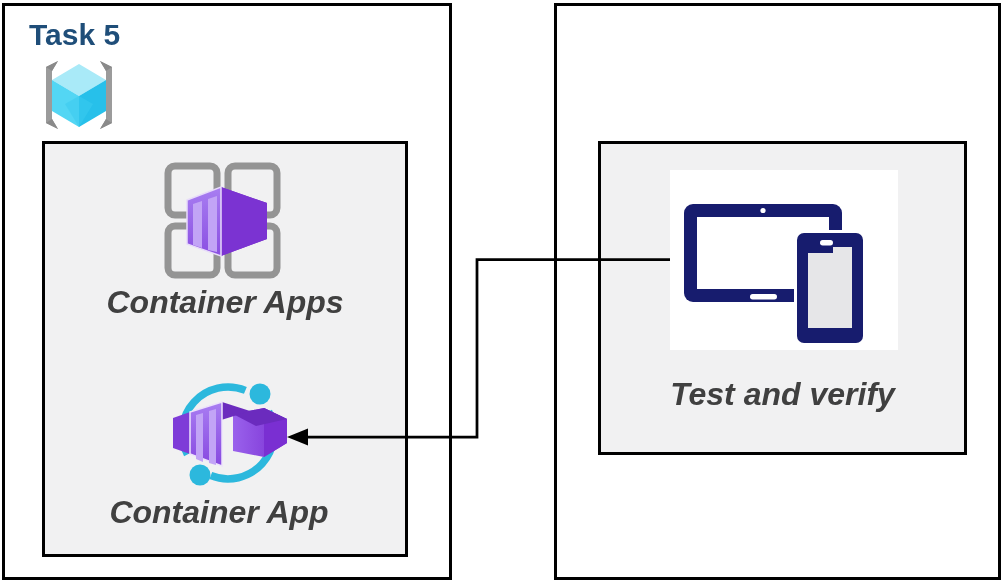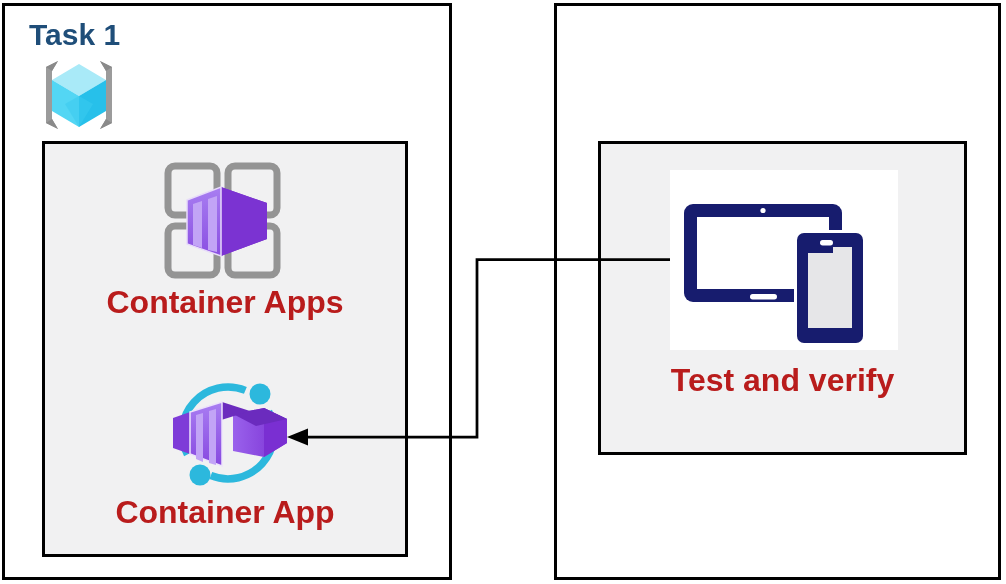--- a/index.html
+++ b/index.html
@@ -13,35 +13,35 @@
   .task-title{position:absolute;font-size:30px;font-weight:bold;color:#1F4E79;letter-spacing:0px;white-space:nowrap;}
   #task1-title{left:24px;top:12px;}
   .icon{position:absolute;}
   #rg-icon{left:28px;top:56px;}
   #rg-name{position:absolute;left:140px;top:76px;font-size:32px;font-weight:bold;color:#000;white-space:nowrap;}
   .panel{position:absolute;background:#F1F1F2;border:3px solid #000;box-sizing:content-box;}
   #env-panel{left:42px;top:141px;width:360px;height:410px;}
   #verify-panel{left:598px;top:141px;width:363px;height:308px;}
   #cae-icon{left:160px;top:158px;}
   #ca-icon{left:166px;top:378px;}
-  .diagram-label{position:absolute;font-size:32px;font-weight:bold;color:#b91c1c;text-align:center;line-height:37px;}
+  .diagram-label{position:absolute;font-size:32px;font-weight:bold;color:#404040;text-align:center;line-height:37px;font-style:italic;}
   #cae-label{left:42px;top:284px;width:366px;}
-  #ca-label{left:42px;top:494px;width:366px;}
-  #verify-label{left:598px;top:362px;width:369px;}
+  #ca-label{left:36px;top:494px;width:366px;}
+  #verify-label{left:598px;top:376px;width:369px;}
   #devices-plate{position:absolute;left:670px;top:170px;width:228px;height:180px;background:#fff;}
   #devices-plate svg{position:absolute;left:0;top:0;}
   #connector{position:absolute;left:0;top:0;pointer-events:none;}
 </style>
 </head>
 <body>
 
 <div class="stage">
 
   <div class="outer-box" id="task1-box">
-    <div class="task-title" id="task1-title">Task 1</div>
+    <div class="task-title" id="task1-title">Task 5</div>
   </div>
 
   <div class="outer-box" id="task2-box">
     
   </div>
 
   <svg class="icon" id="rg-icon" width="102" height="78" viewBox="0 0 102 78">
 
     <path d="M30 5 L18 11 L18 67 L30 73 L24 63 L24 15 Z" fill="#9B9B9B"></path>
     <path d="M30 5 L24 15 L18 11 Z" fill="#8A8A8A"></path>

